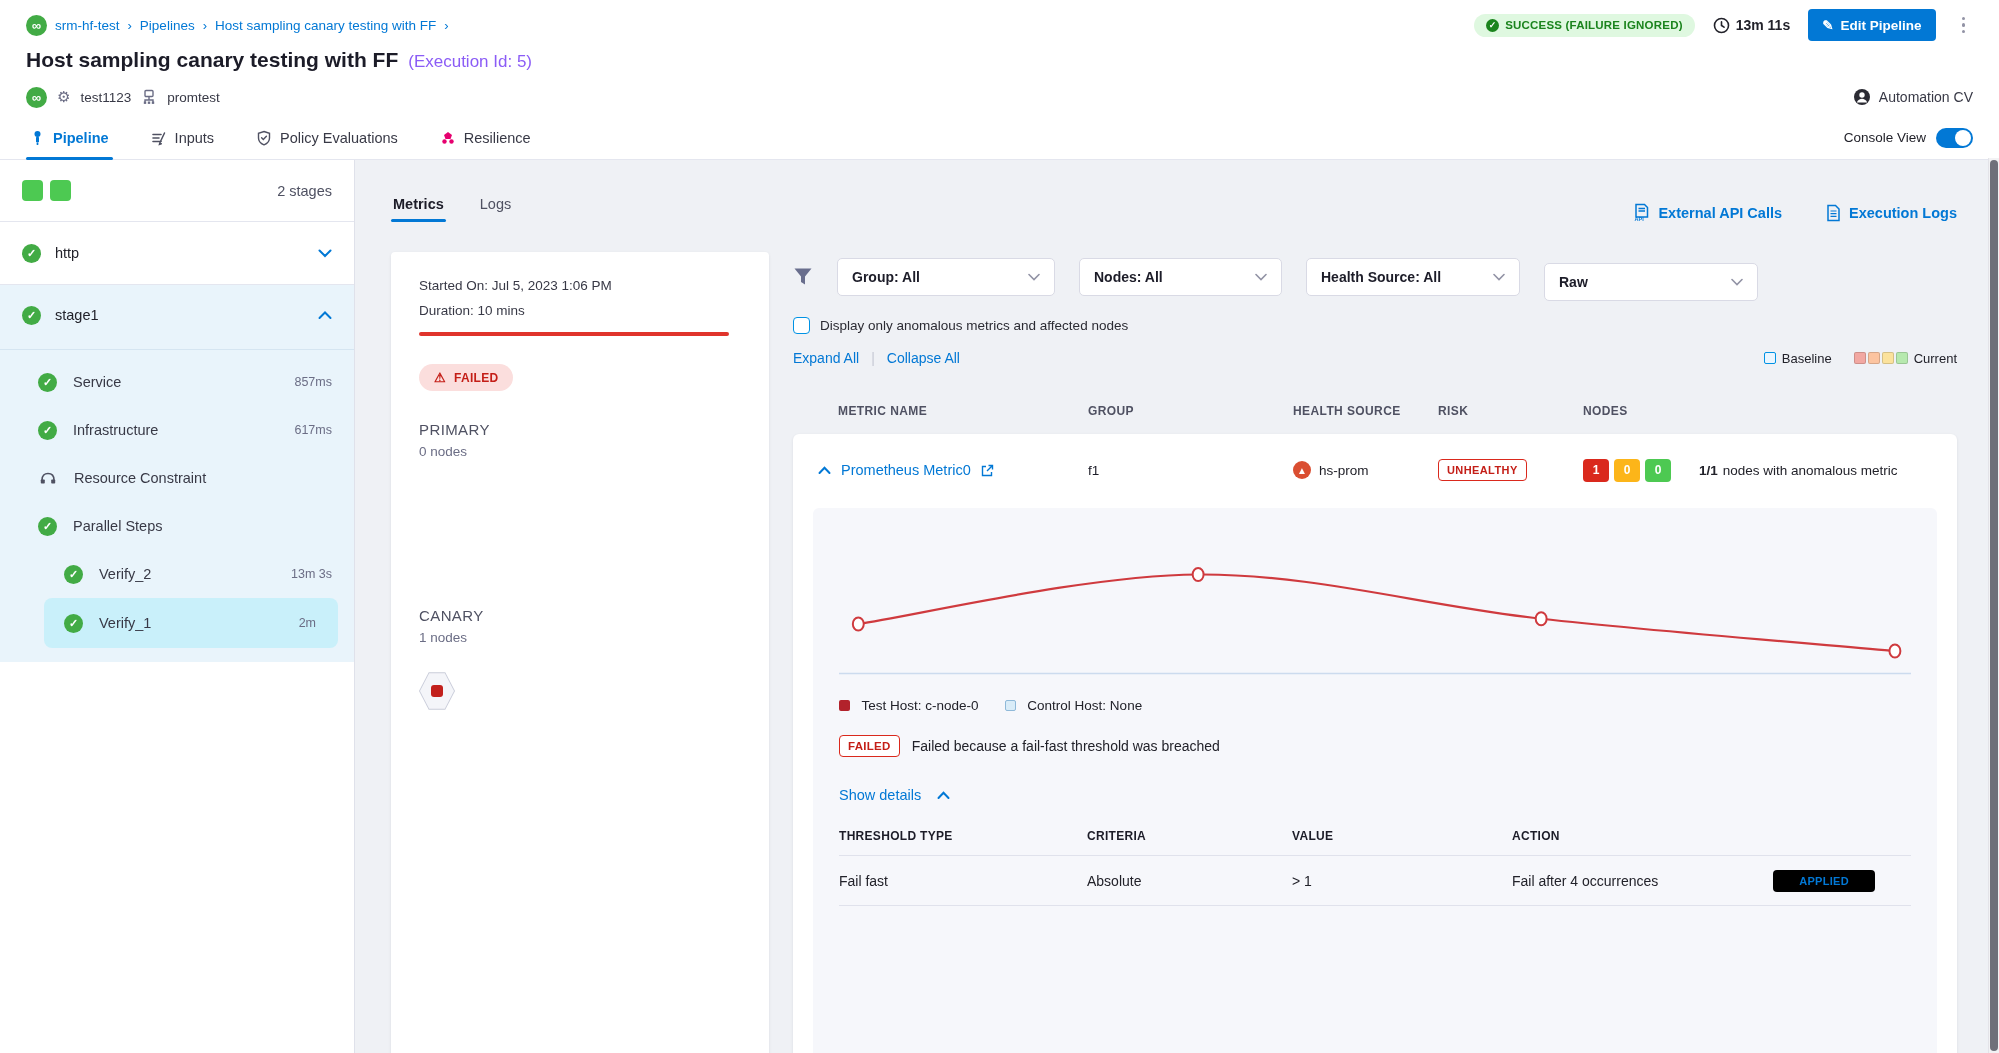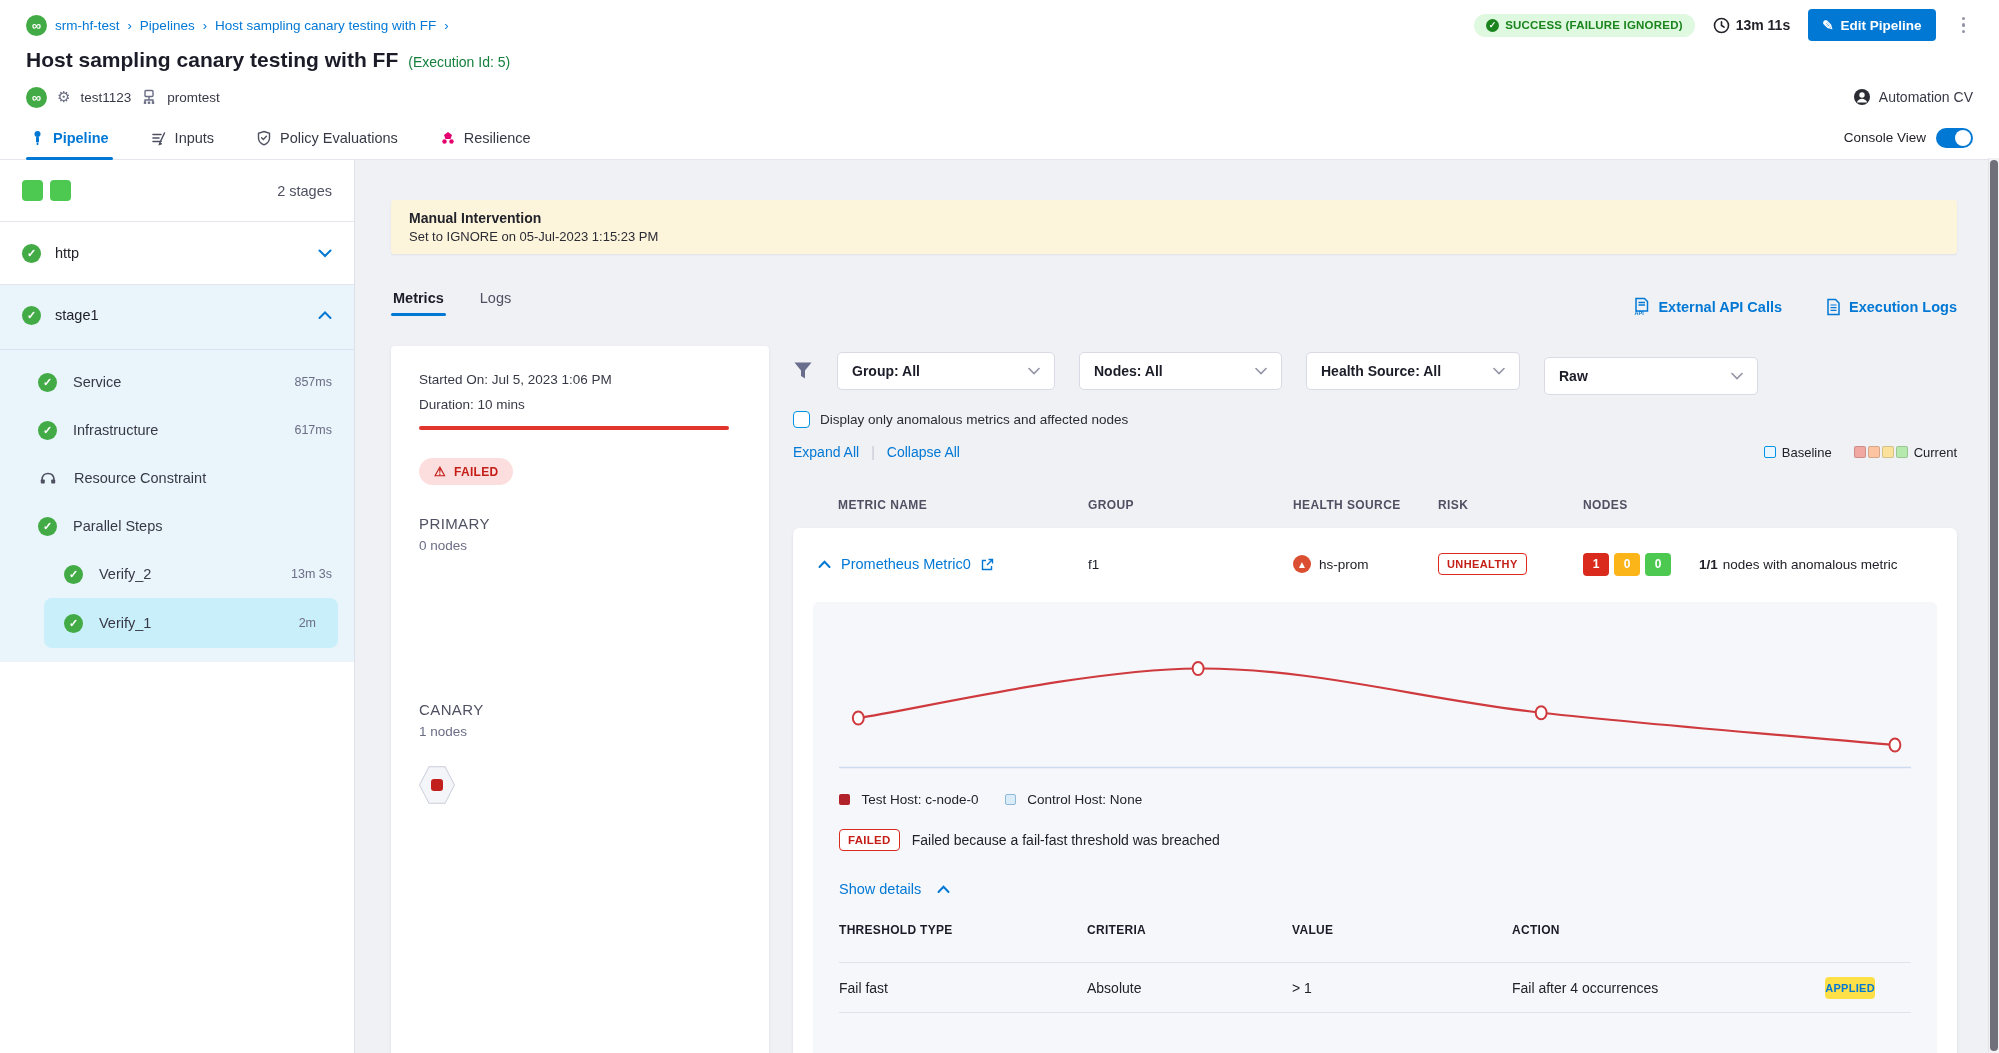--- a/index.html
+++ b/index.html
@@ -15,21 +15,21 @@
   .logo-sq { width:21px; height:21px; border-radius:50%; background:#42ab45; color:#fff; display:flex; align-items:center; justify-content:center; font-size:13px; font-weight:bold; }
   .crumb-right { display:flex; align-items:center; gap:18px; }
   .status-badge { background:#dff8e0; color:#1b841d; font-weight:bold; font-size:11.5px; padding:5px 12px; border-radius:12px; display:flex; align-items:center; gap:6px; letter-spacing:.2px; }
   .status-dot { width:13px; height:13px; border-radius:50%; background:#1b841d; color:#fff; font-size:9px; display:flex; align-items:center; justify-content:center; }
   .elapsed { display:flex; align-items:center; gap:6px; font-weight:bold; font-size:14px; color:#22222a; }
   .btn-primary { background:#0278d5; color:#fff; border:none; border-radius:4px; height:32px; padding:0 14px; font-size:13.5px; font-weight:bold; display:flex; align-items:center; gap:7px; cursor:pointer; }
   .kebab { display:flex; flex-direction:column; gap:3px; padding:4px 8px; cursor:pointer; }
   .kebab i { width:3.5px; height:3.5px; border-radius:50%; background:#9293a5; }
   .title-row { display:flex; align-items:baseline; gap:10px; margin-top:8px; }
   .page-title { font-size:21px; font-weight:bold; color:#1c1c28; }
-  .exec-id { font-size:14px; color:#15803d; }
+  .exec-id { font-size:17px; color:#8b5cf6; }
   .entity-row { display:flex; align-items:center; gap:10px; margin-top:12px; height:26px; font-size:13.5px; color:#383946; }
   .entity-row .spacer { flex:1; }
   .user-chip { display:flex; align-items:center; gap:8px; color:#383946; font-size:14px; }
   .muted-ic { color:#6b6d85; font-size:15px; }
 
   
   .tabbar { display:flex; align-items:stretch; border-bottom:1px solid #e4e6ef; padding:0 26px; height:44px; margin-top:6px; }
   .tab { display:flex; align-items:center; gap:8px; padding:0 4px; margin-right:34px; font-size:14.5px; color:#383946; position:relative; cursor:pointer; }
   .tab.active { color:#0278d5; font-weight:bold; }
   .tab.active:after { content:""; position:absolute; left:0; right:0; bottom:-1px; height:3px; background:#0278d5; border-radius:2px; }
@@ -125,24 +125,24 @@
   .chart-svg { width:100%; height:150px; display:block; }
   .chart-legend { display:flex; align-items:center; gap:26px; margin-top:14px; font-size:13.5px; }
   .cl-sq { width:11px; height:11px; border-radius:2px; margin-right:8px; display:inline-block; vertical-align:-1px; }
   .reason-row { display:flex; align-items:center; gap:12px; margin-top:22px; }
   .failed-outline { border:1.5px solid #da291d; color:#c41e17; background:#fff; font-weight:bold; font-size:11.5px; border-radius:4px; padding:4px 8px; letter-spacing:.3px; }
   .reason-text { font-size:14px; color:#22222a; }
   .show-details { display:flex; align-items:center; gap:16px; color:#0278d5; font-size:14.5px; margin-top:30px; cursor:pointer; }
 
   .th-table { margin-top:26px; }
   .th-head, .th-row { display:grid; grid-template-columns:248px 205px 220px 1fr; align-items:center; padding-right:36px; }
-  .th-head { font-size:12px; font-weight:bold; color:#1c1c28; letter-spacing:.3px; padding-bottom:25px; border-bottom:1px solid #e0e2ec; }
+  .th-head { font-size:12px; font-weight:bold; color:#1c1c28; letter-spacing:.3px; padding-bottom:12px; border-bottom:1px solid #e0e2ec; }
   .th-row { height:50px; border-bottom:1px solid #e0e2ec; font-size:14px; }
   .action-cell { display:flex; align-items:center; justify-content:space-between; }
-  .applied-badge { background:#fde047; color:#0278d5; font-size:11px; font-weight:bold; border-radius:4px; padding:5px 0; letter-spacing:.3px; }
+  .applied-badge { background:#000000; color:#0278d5; font-size:11px; font-weight:bold; border-radius:4px; padding:5px 26px; letter-spacing:.3px; }
 
   
   .scrollbar { position:fixed; right:0; top:158px; bottom:0; width:11px; background:#f2f2f4; border-left:1px solid #e3e3e8; }
   .scroll-thumb { position:absolute; left:1px; right:1px; top:2px; bottom:2px; background:#6f707a; border-radius:5px; }
 
   svg.ic { display:block; }
 </style>
 </head>
 <body>
 
@@ -309,24 +309,20 @@
       <div class="step-row sub selected">
         <span class="check-circle">✓</span>
         <span>Verify_1</span>
         <span class="dur">2m</span>
       </div>
     </div>
   </div>
 
   <div class="main">
 
-    <div class="banner">
-      <div class="b-title">Manual Intervention</div>
-      <div class="b-msg">Set to IGNORE on 05-Jul-2023 1:15:23 PM</div>
-    </div>
 
     <div class="console-tabs">
       <span class="ctab active">Metrics</span>
       <span class="ctab">Logs</span>
       <span class="spacer"></span>
       <span class="doc-link">
         <svg class="ic" width="17" height="19" viewBox="0 0 17 19">
             <path d="M3 1.5 H11.5 L14.5 4.5 V14 H3 Z" fill="none" stroke="#0278d5" stroke-width="1.5"></path>
             <path d="M5.5 5.5 H12 M5.5 8 H12" stroke="#0278d5" stroke-width="1.3"></path>
             <text x="1.5" y="18" font-size="5.5" font-weight="bold" fill="#0278d5">API</text>

